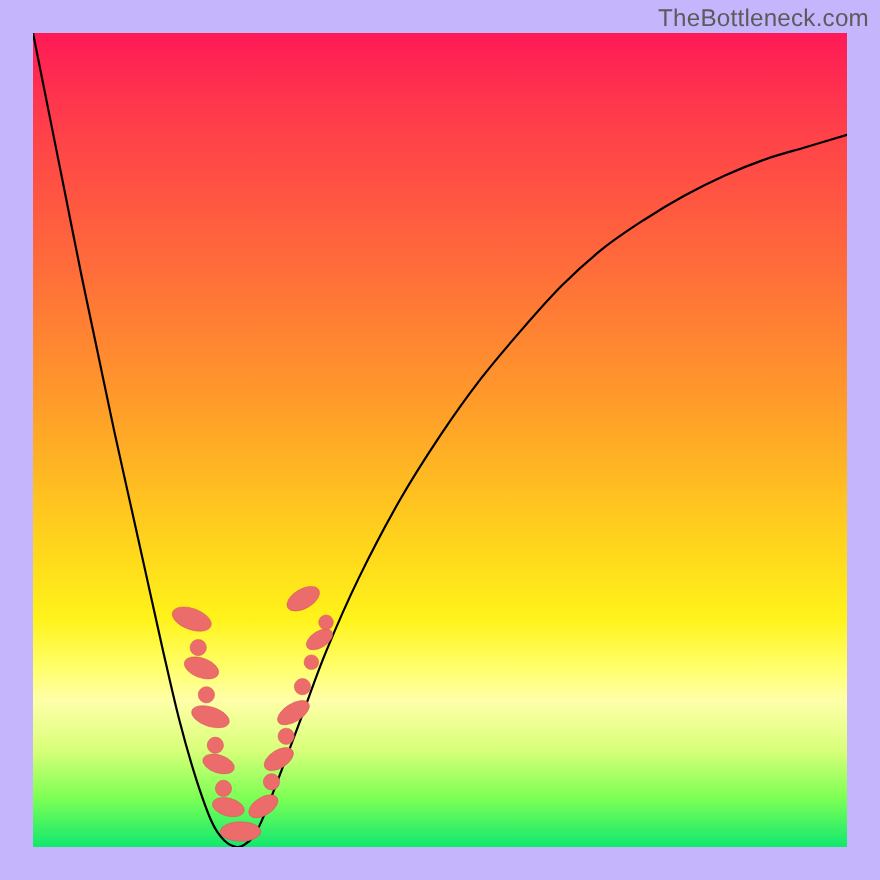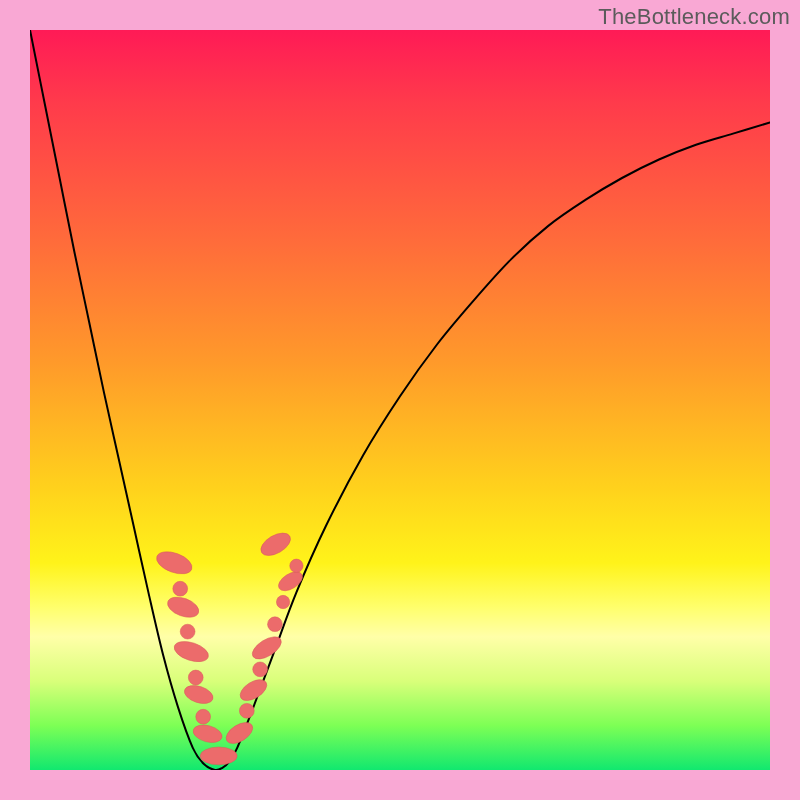--- a/index.html
+++ b/index.html
@@ -8,21 +8,21 @@
     width: 800px;
     height: 800px;
     background: #000;
     font-family: Arial, Helvetica, sans-serif;
     overflow: hidden;
   }
   .stage {
     position: relative;
     width: 800px;
     height: 800px;
-    background: #f9a8d4;
+    background: #c4b5fd;
   }
   .attribution {
     position: absolute;
     top: 4px;
     right: 10px;
     font-size: 22px;
     font-weight: 500;
     color: #5b5b5b;
     letter-spacing: 0.2px;
     z-index: 5;

